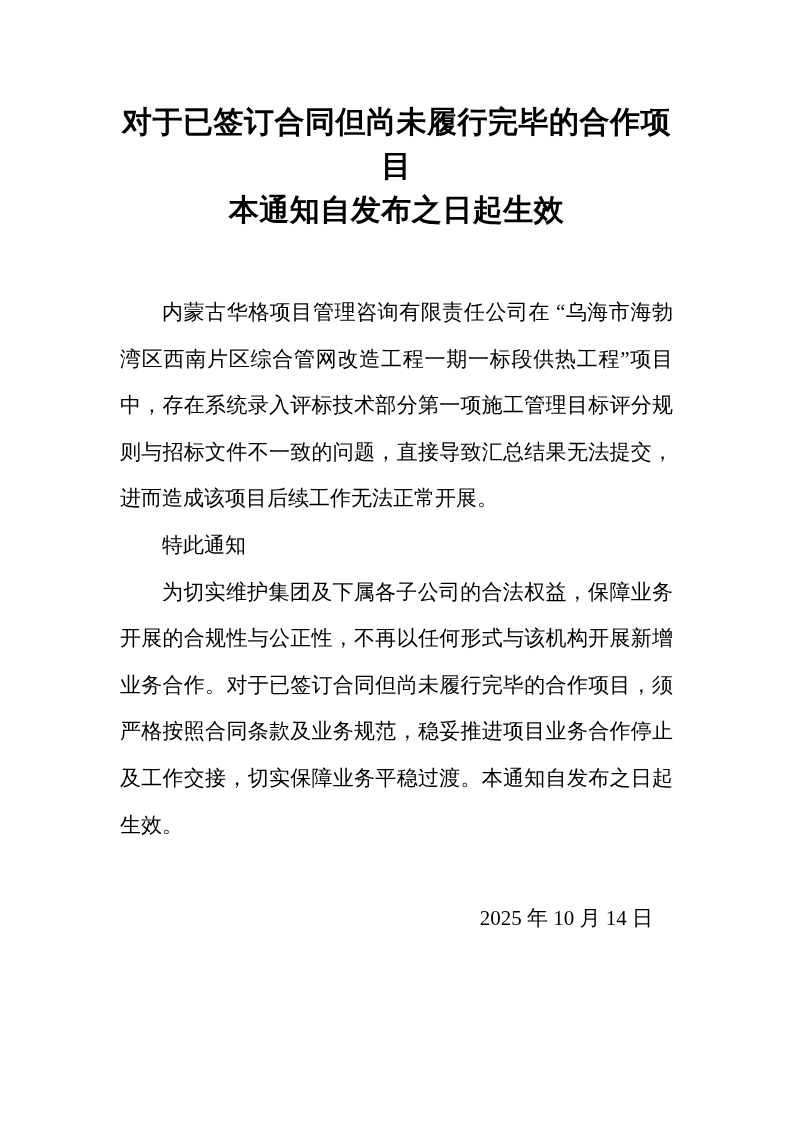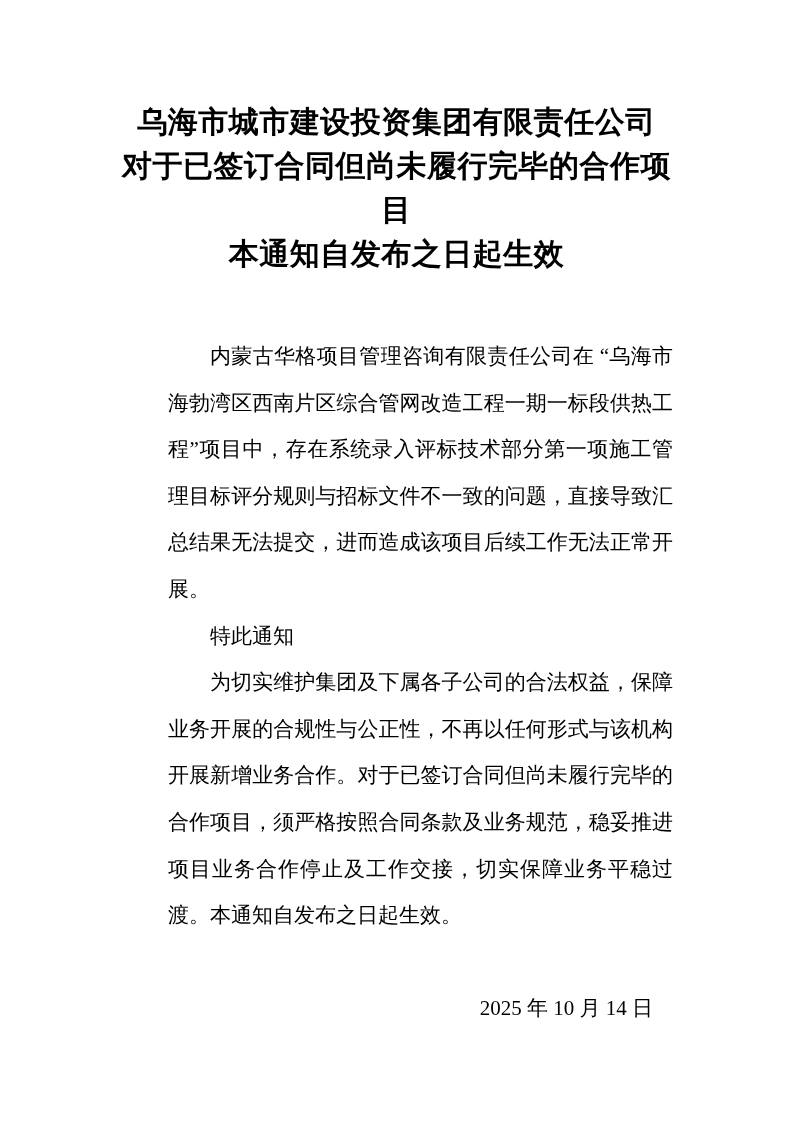--- a/index.html
+++ b/index.html
@@ -24,41 +24,39 @@
     font-size: 30px;
     line-height: 44px;
     letter-spacing: 0.5px;
   }
   .doc-body {
     margin-top: 57px;
     font-size: 21px;
     line-height: 46.6px;
     text-align: justify;
     text-justify: inter-ideograph;
-    margin-left: 48px;
   }
   .doc-body p {
     margin: 0;
     text-indent: 2em;
   }
   .doc-date {
     margin-top: 46.6px;
     font-size: 21px;
     line-height: 46.6px;
     text-align: right;
     padding-right: 20px;
   }
 </style>
 </head>
 <body>
 
 <div class="page">
 
   <div class="title">
-    <div>乌海市城市建设投资集团有限责任公司</div>
     <div>对于已签订合同但尚未履行完毕的合作项目</div>
     <div>本通知自发布之日起生效</div>
   </div>
 
   <div class="doc-body">
     <p>内蒙古华格项目管理咨询有限责任公司在 “乌海市海勃湾区西南片区综合管网改造工程一期一标段供热工程”项目中，存在系统录入评标技术部分第一项施工管理目标评分规则与招标文件不一致的问题，直接导致汇总结果无法提交，进而造成该项目后续工作无法正常开展。</p>
     <p>特此通知</p>
     <p>为切实维护集团及下属各子公司的合法权益，保障业务开展的合规性与公正性，不再以任何形式与该机构开展新增业务合作。对于已签订合同但尚未履行完毕的合作项目，须严格按照合同条款及业务规范，稳妥推进项目业务合作停止及工作交接，切实保障业务平稳过渡。本通知自发布之日起生效。</p>
   </div>
 

